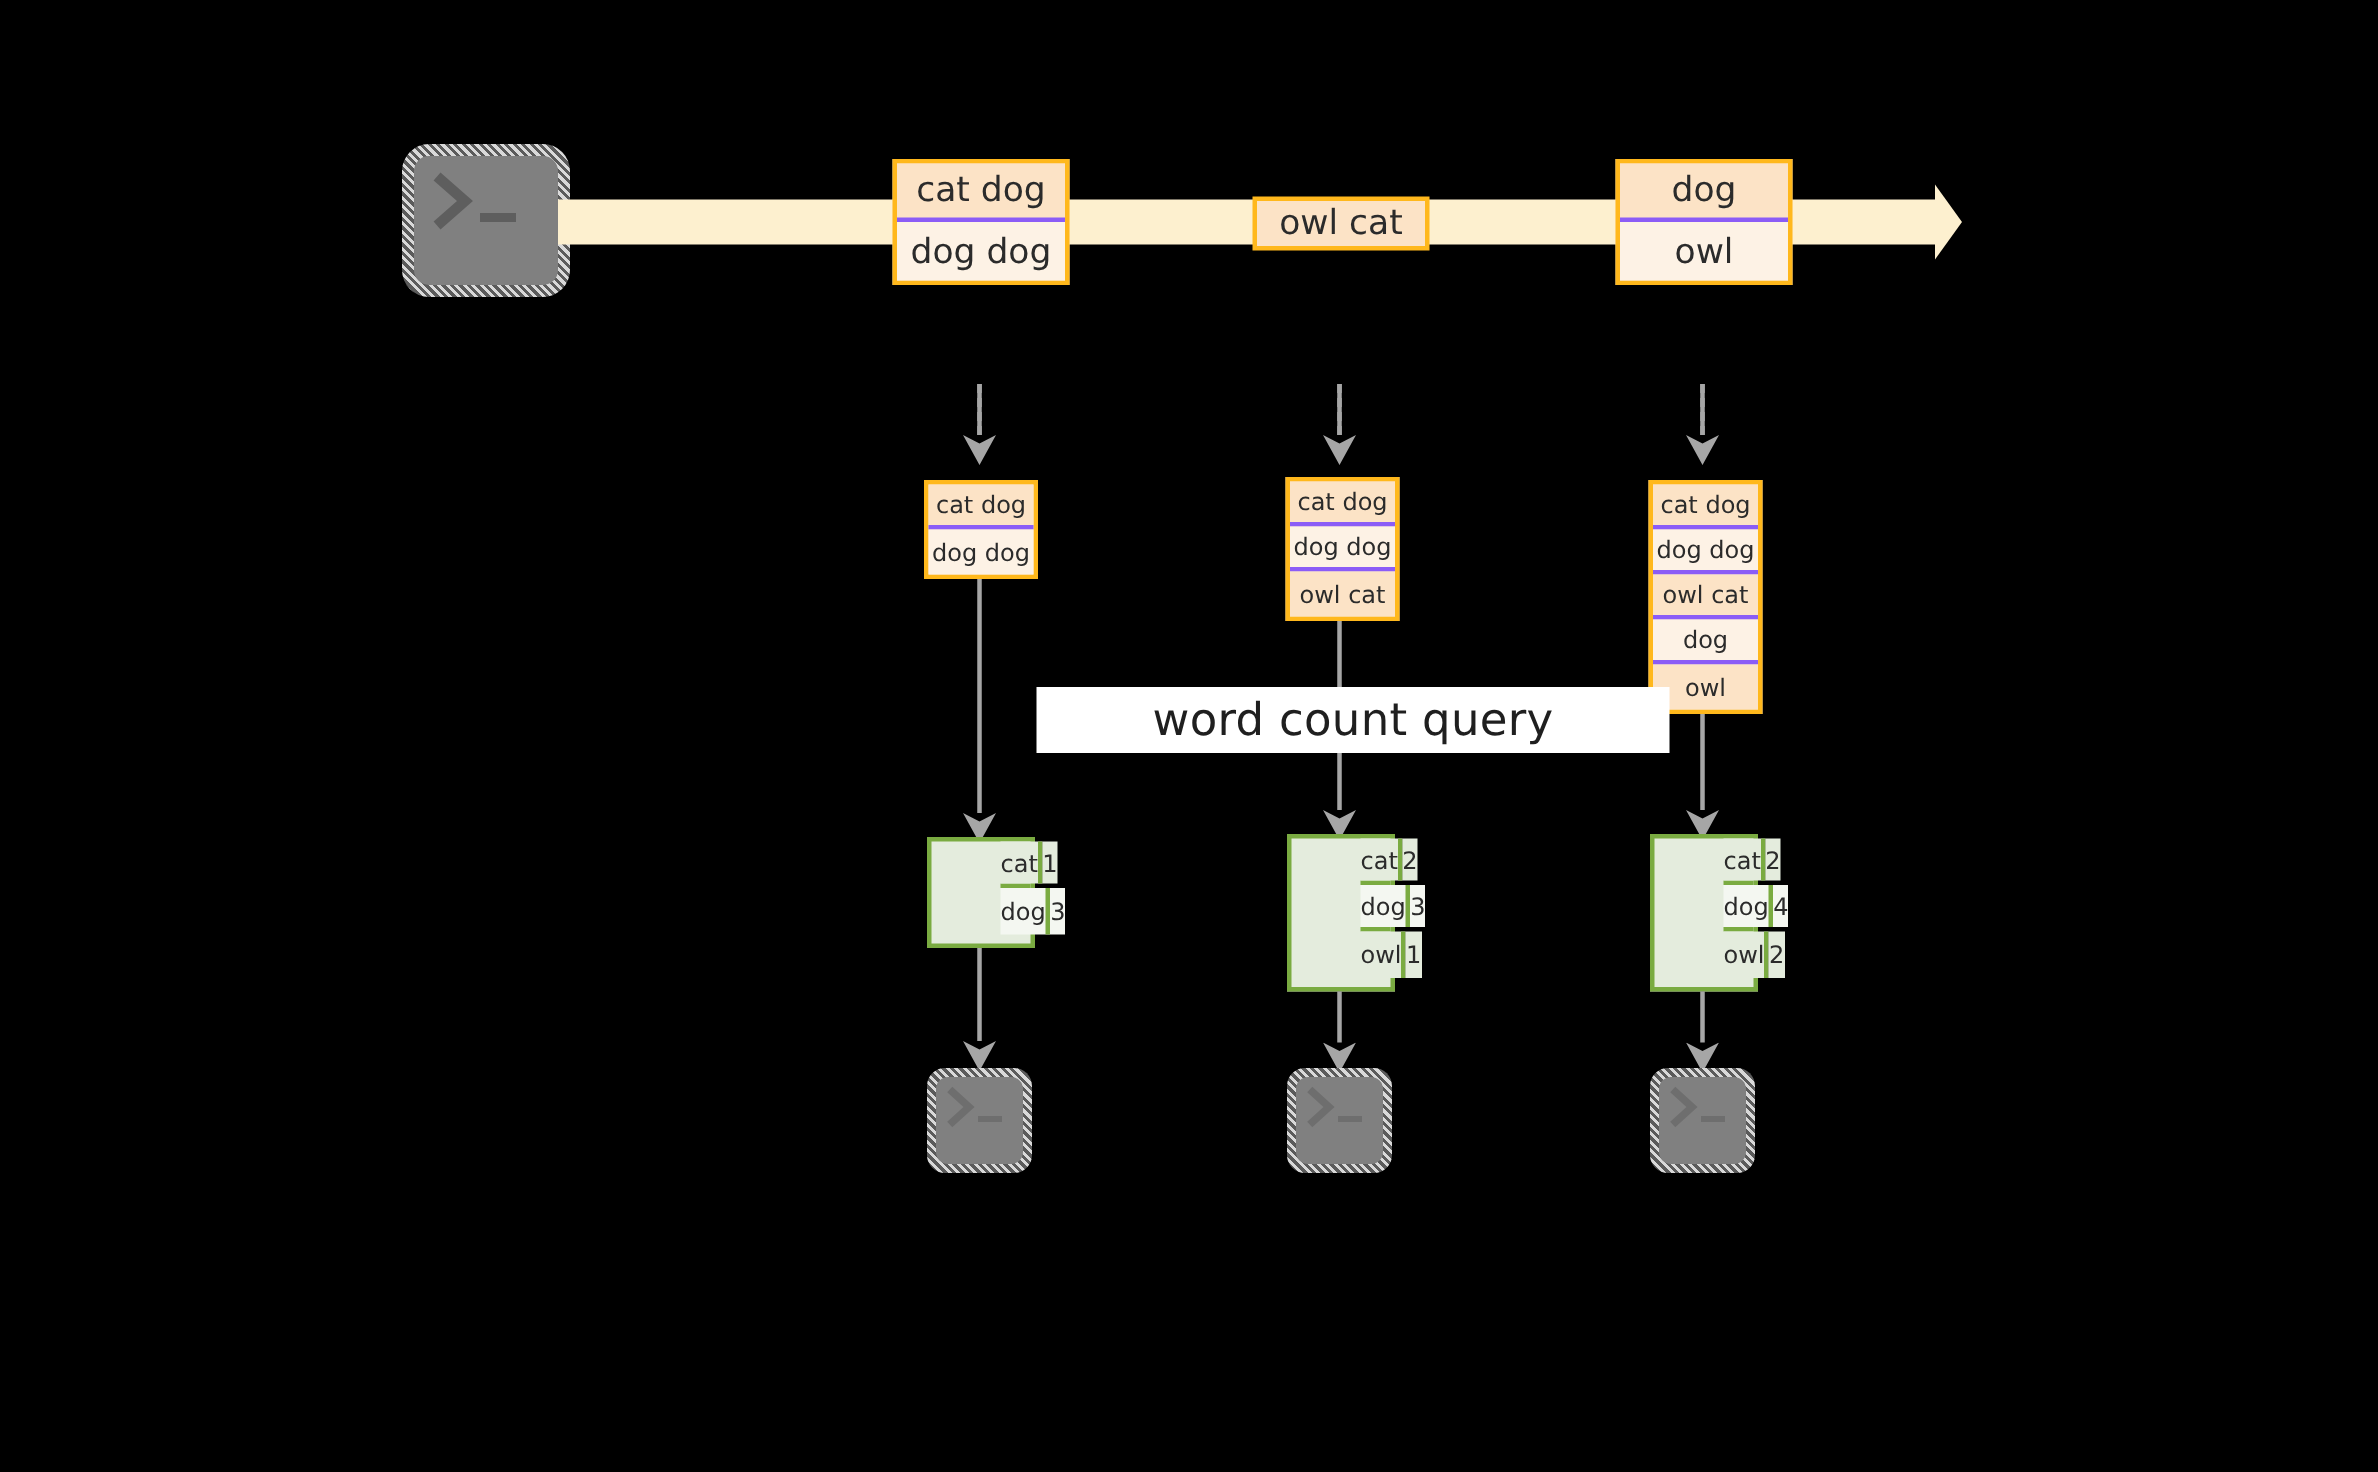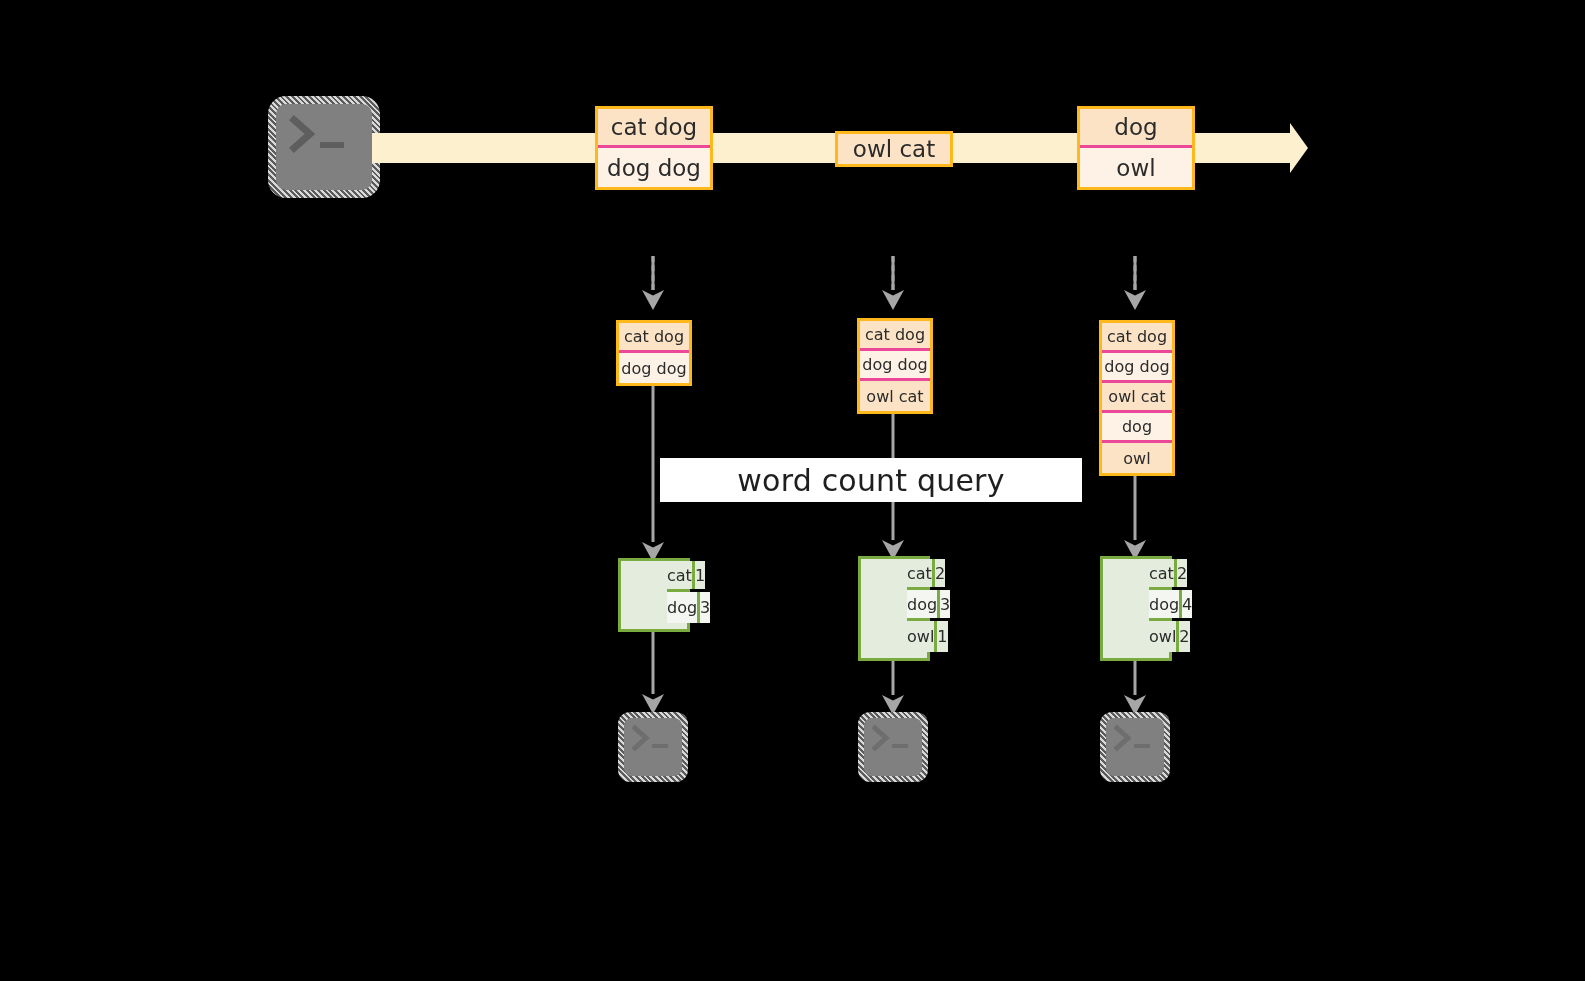--- a/index.html
+++ b/index.html
@@ -66,21 +66,21 @@
     flex-direction: column;
   }
   .obox .row {
     flex: 1 1 auto;
     display: flex;
     align-items: center;
     justify-content: center;
     color: #2b2b2b;
     white-space: nowrap;
     background: #fce3c6;
-    border-bottom: 3px solid #ec4899;
+    border-bottom: 3px solid #8b5cf6;
   }
   .obox .row:last-child { border-bottom: none; }
   .obox .row.alt { background: #fdf2e5; }
 
   .obox.big { }
   .obox.big .row { font-size: 23px; height: 38px; }
   .obox.small .row { font-size: 16px; height: 30px; }
 
   
   .gtable {
@@ -319,17 +319,17 @@
   </div>
 
   <div class="term term-small" style="left:1100px; top:712px;">
     <div class="inner"></div>
     <svg width="58" height="58" viewBox="0 0 58 58">
       <path d="M11 10 L22 20 L11 30" fill="none" stroke="#6e6e6e" stroke-width="5" stroke-linecap="square"></path>
       <rect x="28" y="26" width="16" height="4" fill="#6e6e6e"></rect>
     </svg>
   </div>
 
-  <div class="query-label" style="left:660px; top:458px; width:422px; height:44px;">
+  <div class="query-label" style="left:691px; top:458px; width:422px; height:44px;">
     <span>word count query</span>
   </div>
 
 </div>
 
 </body></html>

